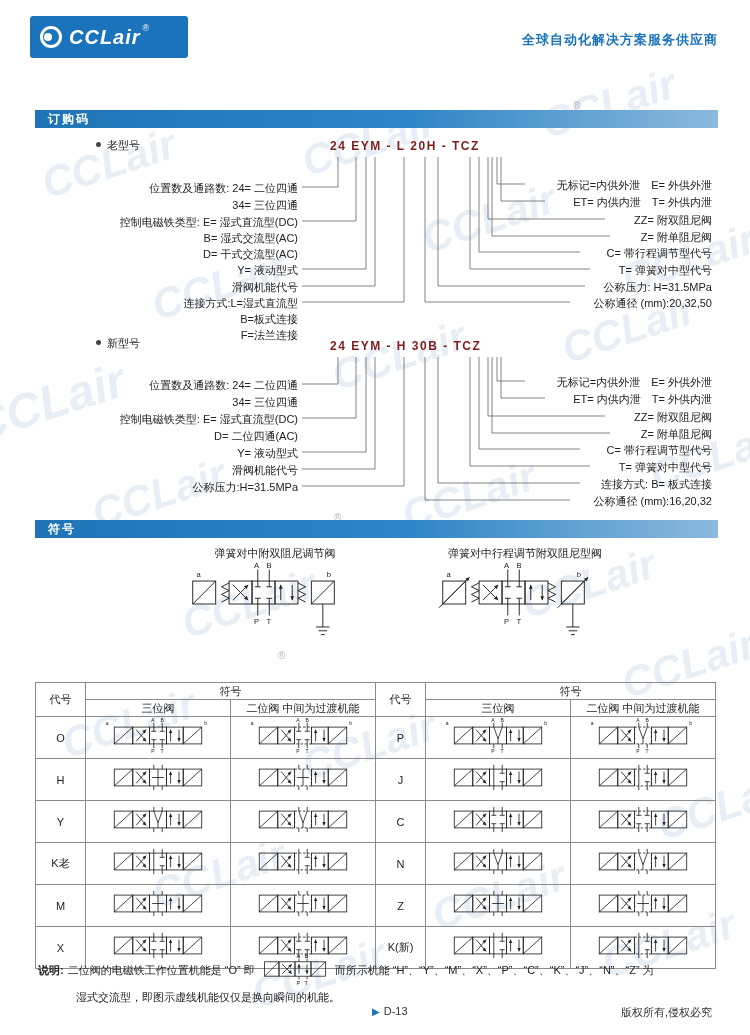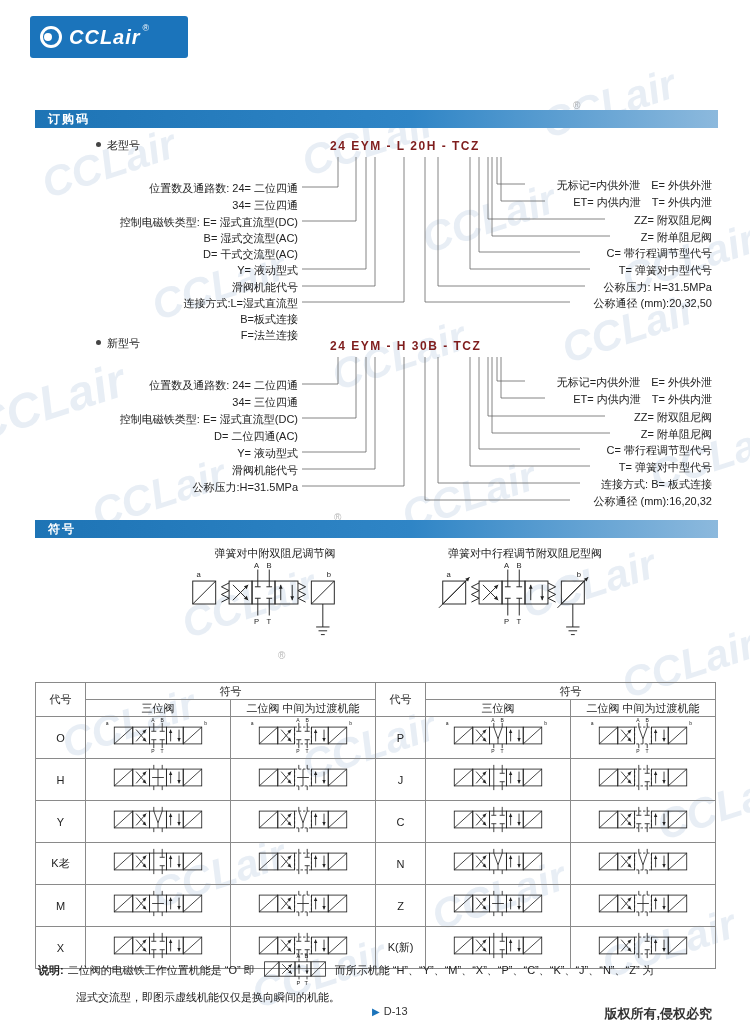--- a/index.html
+++ b/index.html
@@ -34,21 +34,21 @@
   .spool-table th,.spool-table td{border:1px solid #8a8a8a}
   .spool-table th{font-size:11px;font-weight:normal;color:#222;height:17px;text-align:center}
   td.codecell{font-size:11px;text-align:center}
   td.symcell{width:145px;height:38px;text-align:center;vertical-align:middle;padding:0}
   
   .note{position:absolute;left:38px;top:952px;width:676px;font-size:11px;color:#222}
   .note-line1{display:flex;align-items:center;gap:4px;white-space:nowrap}
   .note-line2{margin-left:38px;margin-top:2px}
   .pagemark{position:absolute;left:372px;top:1005px;font-size:11px;color:#333;font-weight:normal}
   .tri{color:#1b74bb;font-size:10px;margin-right:4px}
-  .copyright{position:absolute;right:38px;top:1005px;font-size:13px;font-weight:bold;color:#333}
+  .copyright{position:absolute;right:38px;top:1005px;font-size:11px;font-weight:normal;color:#333}
   
   .wm{position:absolute;color:rgba(110,150,195,.16);font-weight:bold;font-style:italic;
       transform:rotate(-18deg);pointer-events:none;font-size:42px;white-space:nowrap}
   .wm-r{position:absolute;color:rgba(120,120,120,.55);font-size:10px;pointer-events:none}
   svg text{font-family:"Liberation Sans","DejaVu Sans",sans-serif}
 </style>
 </head>
 <body>
 
 <div class="page">
@@ -79,20 +79,21 @@
     <span class="wm-r" style="left:573px;top:100px">®</span>
     <span class="wm-r" style="left:334px;top:512px">®</span>
     <span class="wm-r" style="left:278px;top:650px">®</span>
   </div>
 
   <div class="logo">
     <span class="logo-ring"></span>
     <span class="logo-text">CCLair</span>
     <span class="logo-reg">®</span>
   </div>
+  <div class="slogan">全球自动化解决方案服务供应商</div>
 
   <div class="bar" style="top:110px">订购码</div>
 
   <div class="bullet" style="left:96px;top:138px">
     <span class="dot"></span><span>老型号</span>
   </div>
   <div class="mcode" style="top:139px">24 EYM - L 20H - TCZ</div>
 
   <div class="bullet" style="left:96px;top:336px">
     <span class="dot"></span><span>新型号</span>

